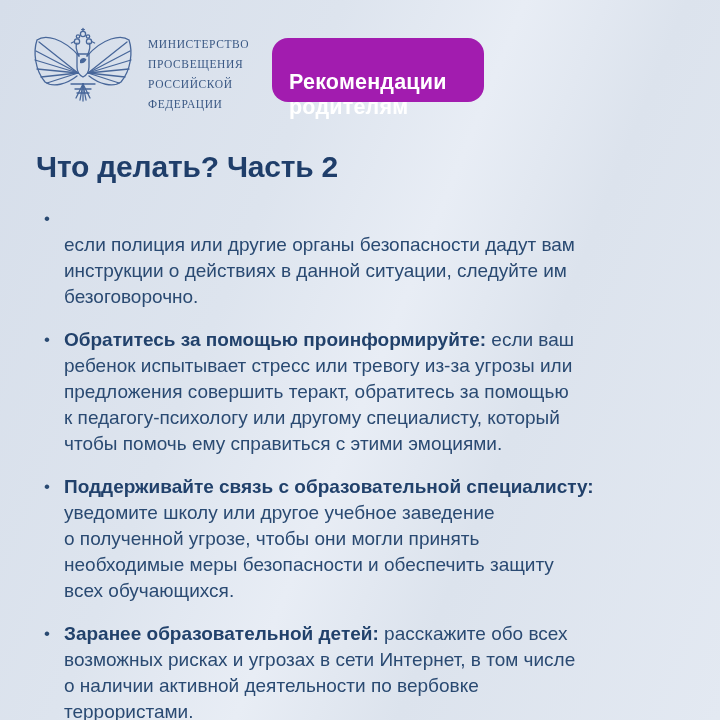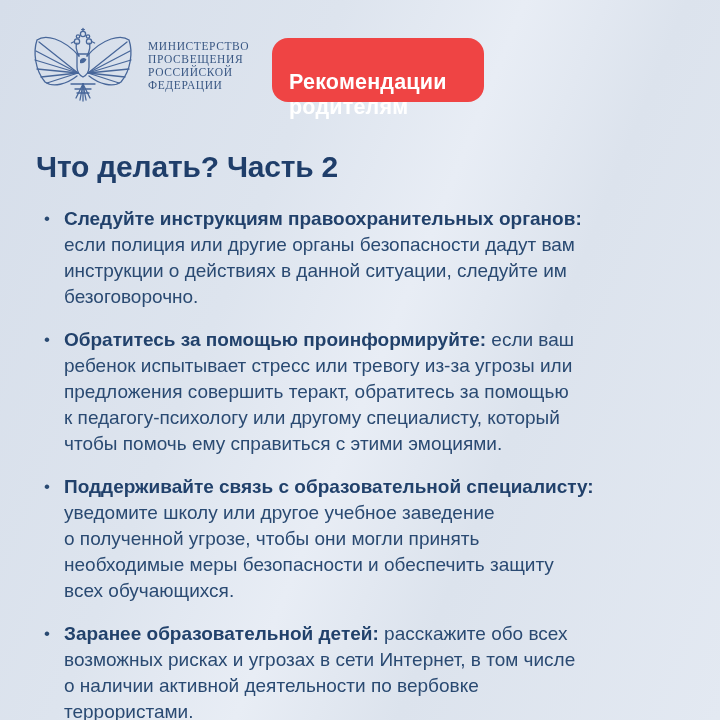--- a/index.html
+++ b/index.html
@@ -8,32 +8,32 @@
     overflow: hidden;
     position: relative;
     font-family: "Liberation Sans", sans-serif;
     background: linear-gradient(112deg, #d6deea 0%, #dde4ee 34%, #e8edf5 52%, #dce3ed 68%, #e3e9f2 100%);
   }
   .emblem {
     position: absolute; left: 33px; top: 26px;
     width: 100px; height: 86px;
   }
   .ministry-name {
-    position: absolute; left: 148px; top: 40px;
+    position: absolute; left: 148px; top: 34px;
     font-family: "Liberation Serif", serif;
-    font-size: 11.5px; line-height: 13px;
+    font-size: 11.5px; line-height: 20px;
     letter-spacing: 0.6px;
     color: #3a5884;
     white-space: pre-line;
   }
   .badge {
     position: absolute; left: 272px; top: 38px;
     width: 212px; height: 64px;
     box-sizing: border-box;
-    background: #ef4444;
+    background: #a21caf;
     border-radius: 16px;
     color: #ffffff;
     font-weight: bold;
     font-size: 21.5px; line-height: 25px;
     padding: 7px 0 0 17px;
     white-space: pre-line;
     letter-spacing: 0.2px;
   }
   .page-title {
     position: absolute; left: 32px; top: 146px;
@@ -123,21 +123,21 @@
 <div class="badge">
   <span>Рекомендации
 родителям</span>
 </div>
 
 <h1 class="page-title">Что делать? Часть 2</h1>
 
 <ul class="bullet-list">
   <li>
     <span class="dot">•</span>
-    <p><strong>Следуйте инструкциям правоохранительных органов:</strong><span class="rest">
+    <p><span class="rest">
 если полиция или другие органы безопасности дадут вам
 инструкции о действиях в данной ситуации, следуйте им
 безоговорочно.</span></p>
   </li>
   <li>
     <span class="dot">•</span>
     <p><strong>Обратитесь за помощью проинформируйте:</strong><span class="rest"> если ваш
 ребенок испытывает стресс или тревогу из-за угрозы или
 предложения совершить теракт, обратитесь за помощью
 к педагогу-психологу или другому специалисту, который

